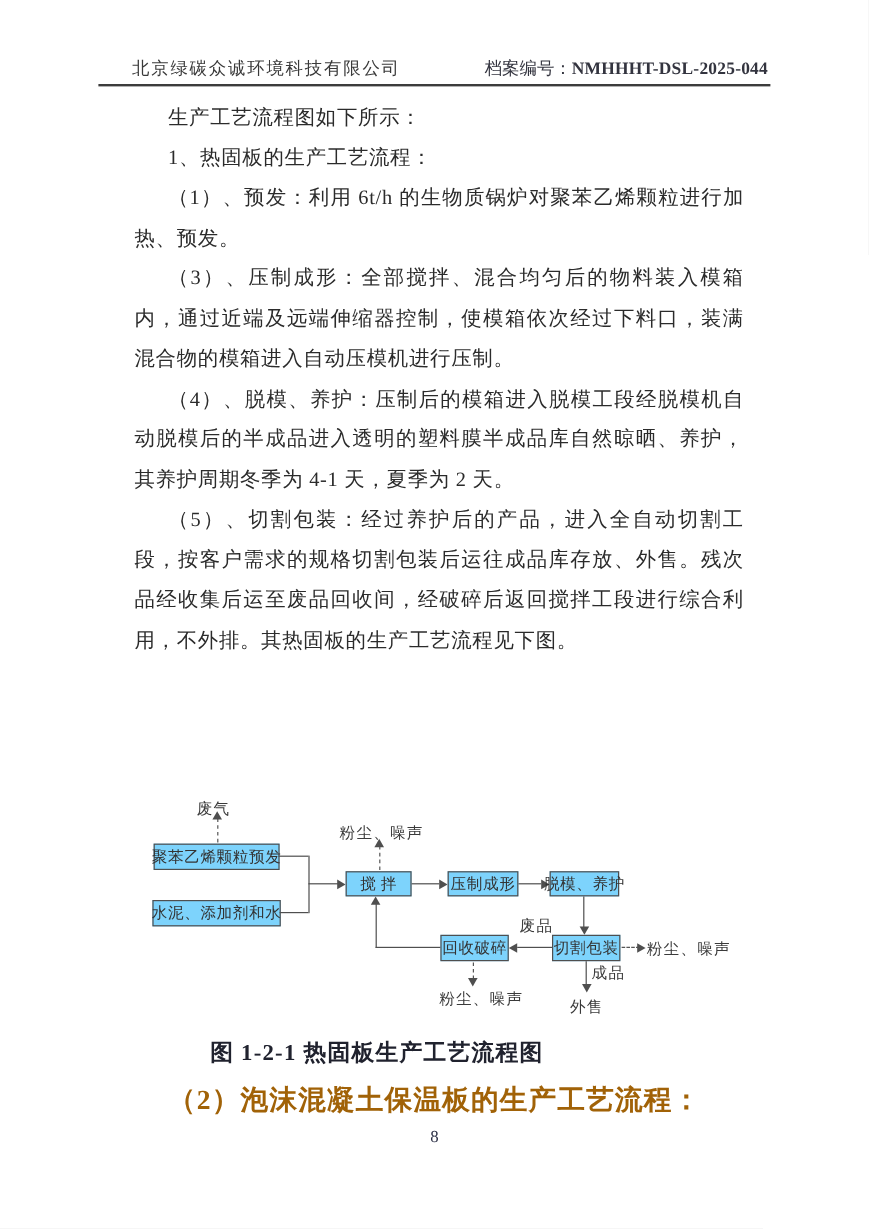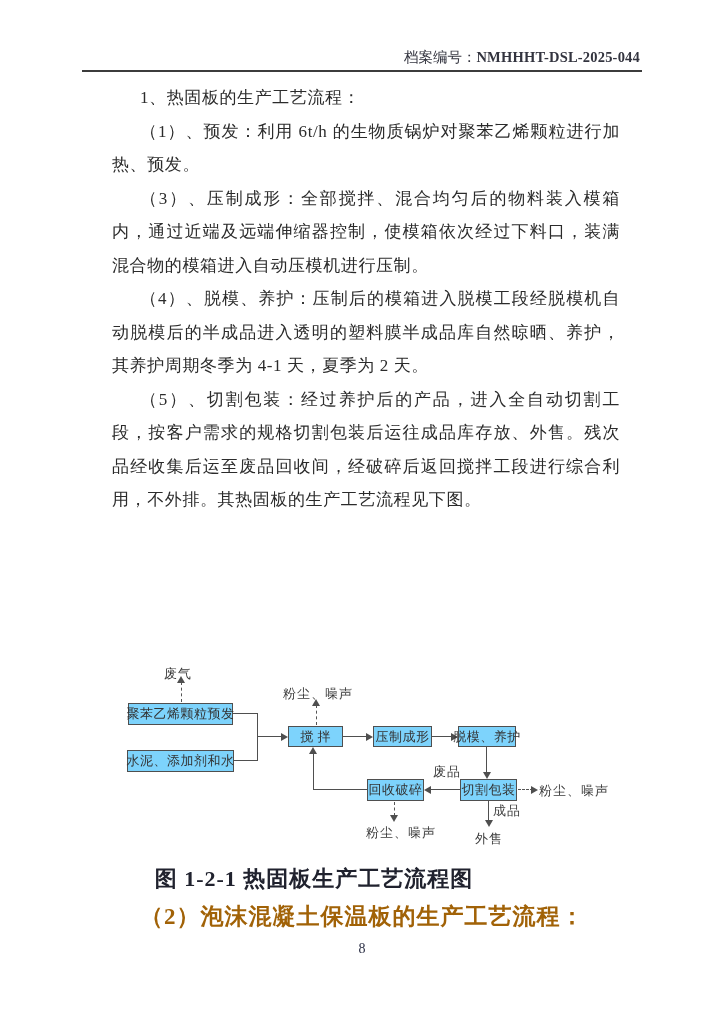--- a/index.html
+++ b/index.html
@@ -32,35 +32,37 @@
   .ln { position:absolute; background:#4f4f4f; }
   .dash-v { position:absolute; width:0; border-left:1.5px dashed #555; }
   .dash-h { position:absolute; height:0; border-top:1.5px dashed #555; }
   .ah { position:absolute; width:0; height:0; }
   .ah.r { border-top:4px solid transparent; border-bottom:4px solid transparent; border-left:7px solid #4f4f4f; }
   .ah.l { border-top:4px solid transparent; border-bottom:4px solid transparent; border-right:7px solid #4f4f4f; }
   .ah.u { border-left:4px solid transparent; border-right:4px solid transparent; border-bottom:7px solid #4f4f4f; }
   .ah.d { border-left:4px solid transparent; border-right:4px solid transparent; border-top:7px solid #4f4f4f; }
   
   .fig-caption { position:absolute; left:0; top:864px; width:628px; text-align:center;
-    font-weight:bold; font-size:22px; letter-spacing:1px; color:#20222e; }
+    font-weight:bold; font-size:19px; letter-spacing:1px; color:#20222e; }
   .next-heading { position:absolute; left:112px; top:901px; width:508px;
     font-weight:bold; font-size:23px; letter-spacing:1px; text-indent:28px; color:#a16207; }
   .page-num { position:absolute; left:0; top:941px; width:724px; text-align:center;
     font-size:14px; color:#2b2f45; }
 </style>
 </head>
 <body>
 
 <div class="page">
 
+  <div class="hdr-company">北京绿碳众诚环境科技有限公司</div>
   <div class="hdr-file"><span>档案编号：</span><b>NMHHHT-DSL-2025-044</b></div>
   <div class="hdr-rule"></div>
 
   <div class="body-text">
+    <p>生产工艺流程图如下所示：</p>
     <p>1、热固板的生产工艺流程：</p>
     <p>（1）、预发：利用 6t/h 的生物质锅炉对聚苯乙烯颗粒进行加热、预发。</p>
     <p>（3）、压制成形：全部搅拌、混合均匀后的物料装入模箱内，通过近端及远端伸缩器控制，使模箱依次经过下料口，装满混合物的模箱进入自动压模机进行压制。</p>
     <p>（4）、脱模、养护：压制后的模箱进入脱模工段经脱模机自动脱模后的半成品进入透明的塑料膜半成品库自然晾晒、养护，其养护周期冬季为 4-1 天，夏季为 2 天。</p>
     <p>（5）、切割包装：经过养护后的产品，进入全自动切割工段，按客户需求的规格切割包装后运往成品库存放、外售。残次品经收集后运至废品回收间，经破碎后返回搅拌工段进行综合利用，不外排。其热固板的生产工艺流程见下图。</p>
   </div>
 
   <div class="diagram">
 
     <div class="dlabel" style="left:164px; top:10px;">废气</div>

